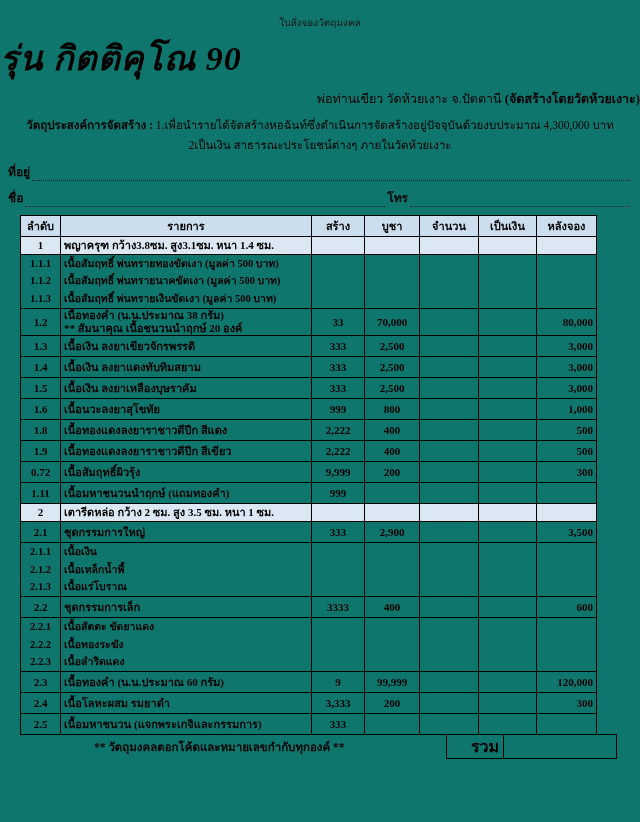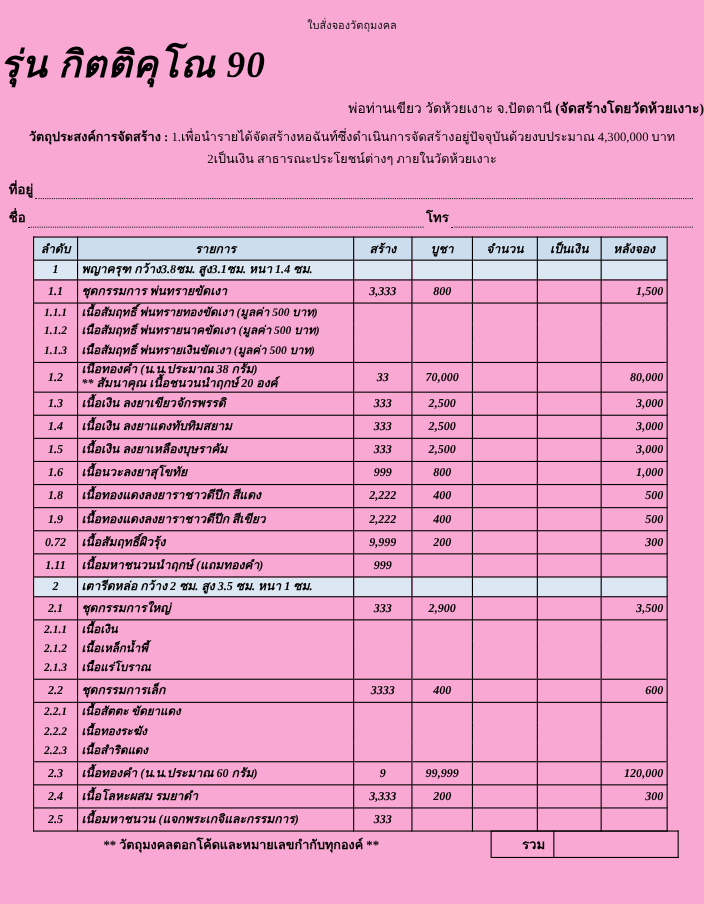--- a/index.html
+++ b/index.html
@@ -6,37 +6,37 @@
     --header-bg:#ccdded;
     --section-bg:#dbe7f3;
     --ink:#000;
   }
   *{box-sizing:border-box;}
   html,body{margin:0;padding:0;}
   body{
     width:640px;height:822px;background:#ffffff;color:var(--ink);
     font-family:"Liberation Serif","DejaVu Serif",serif;
   }
-  .page{position:relative;width:640px;height:822px;overflow:hidden;background:#f9a8d4;}
+  .page{position:relative;width:640px;height:822px;overflow:hidden;background:#0f766e;}
 
   .form-label{ text-align:center;font-size:10px;padding-top:15px;color:#111;}
   .title{ text-align:left;font-size:34px;font-weight:bold;font-style:italic;margin:1px 0 4px 0;letter-spacing:1px;}
   .subtitle{ text-align:right;font-size:12.5px;margin-top:2px;margin-left:22px;}
   .subtitle .b{font-weight:bold;}
   .purpose{ font-size:11.5px;text-align:center;margin-top:7px;line-height:1.7;}
   .purpose .b{font-weight:bold;}
 
   .fields{margin:4px 8px 0 8px;font-size:12px;}
   .fline{display:flex;align-items:flex-end;margin-top:7px;}
   .flabel{font-weight:bold;white-space:nowrap;}
   .dots{flex:1;border-bottom:1.3px dotted #222;height:13px;margin:0 2px;}
 
   table.order{
     border-collapse:collapse;table-layout:fixed;
-    width:576px;margin:8px 20px 0 30px;font-style:italic;
+    width:576px;margin:8px 20px 0 20px;
   }
   table.order th{
     border:1px solid #000;background:var(--header-bg);
     font-size:11px;font-weight:bold;height:21px;padding:0 2px;
   }
   table.order td{
     border:1px solid #000;font-size:11px;font-weight:bold;
     padding:0 3px;height:21px;overflow:hidden;white-space:nowrap;
     vertical-align:middle;line-height:1.2;
   }
@@ -45,21 +45,21 @@
   td.c-no{text-align:center;padding:0 1px;}
   td.c-name{text-align:left;}
   td.c-mid{text-align:center;}
   td.c-after{text-align:right;padding-right:6px;}
   td .l2{display:block;}
 
   .total-row{position:relative;width:576px;margin-left:44px;height:27px;margin-top:-1px;}
   .total-note{position:absolute;left:50px;top:4px;font-size:11.5px;font-weight:bold;}
   .total-label-cell{
     position:absolute;left:402px;top:0;width:58px;height:25px;border:1px solid #000;
-    display:flex;align-items:center;justify-content:center;font-size:12px;font-weight:bold;padding-left:20px;
+    display:flex;align-items:center;justify-content:center;font-size:16px;font-weight:bold;padding-left:20px;
   }
   .total-value-cell{
     position:absolute;left:459px;top:0;width:114px;height:25px;border:1px solid #000;border-left:none;
   }
 </style>
 </head>
 <body>
 
 <div class="page">
 
@@ -111,29 +111,20 @@
     <tbody id="table-body">
         <tr class="section">
           <td class="c-no">1</td>
           <td class="c-name">พญาครุฑ กว้าง3.8ซม. สูง3.1ซม. หนา 1.4 ซม.</td>
           <td class="c-mid"></td>
           <td class="c-mid"></td>
           <td class="c-mid"></td>
           <td class="c-mid"></td>
           <td class="c-after"></td>
         </tr>
-        <tr class="item">
-          <td class="c-no">1.1</td>
-          <td class="c-name">ชุดกรรมการ พ่นทรายขัดเงา</td>
-          <td class="c-mid">3,333</td>
-          <td class="c-mid">800</td>
-          <td class="c-mid"></td>
-          <td class="c-mid"></td>
-          <td class="c-after">1,500</td>
-        </tr>
         <tr class="sub">
           <td class="c-no">1.1.1</td>
           <td class="c-name">เนื้อสัมฤทธิ์ พ่นทรายทองขัดเงา  (มูลค่า 500 บาท)</td>
           <td class="c-mid"></td>
           <td class="c-mid"></td>
           <td class="c-mid"></td>
           <td class="c-mid"></td>
           <td class="c-after"></td>
         </tr>
         <tr class="sub">

